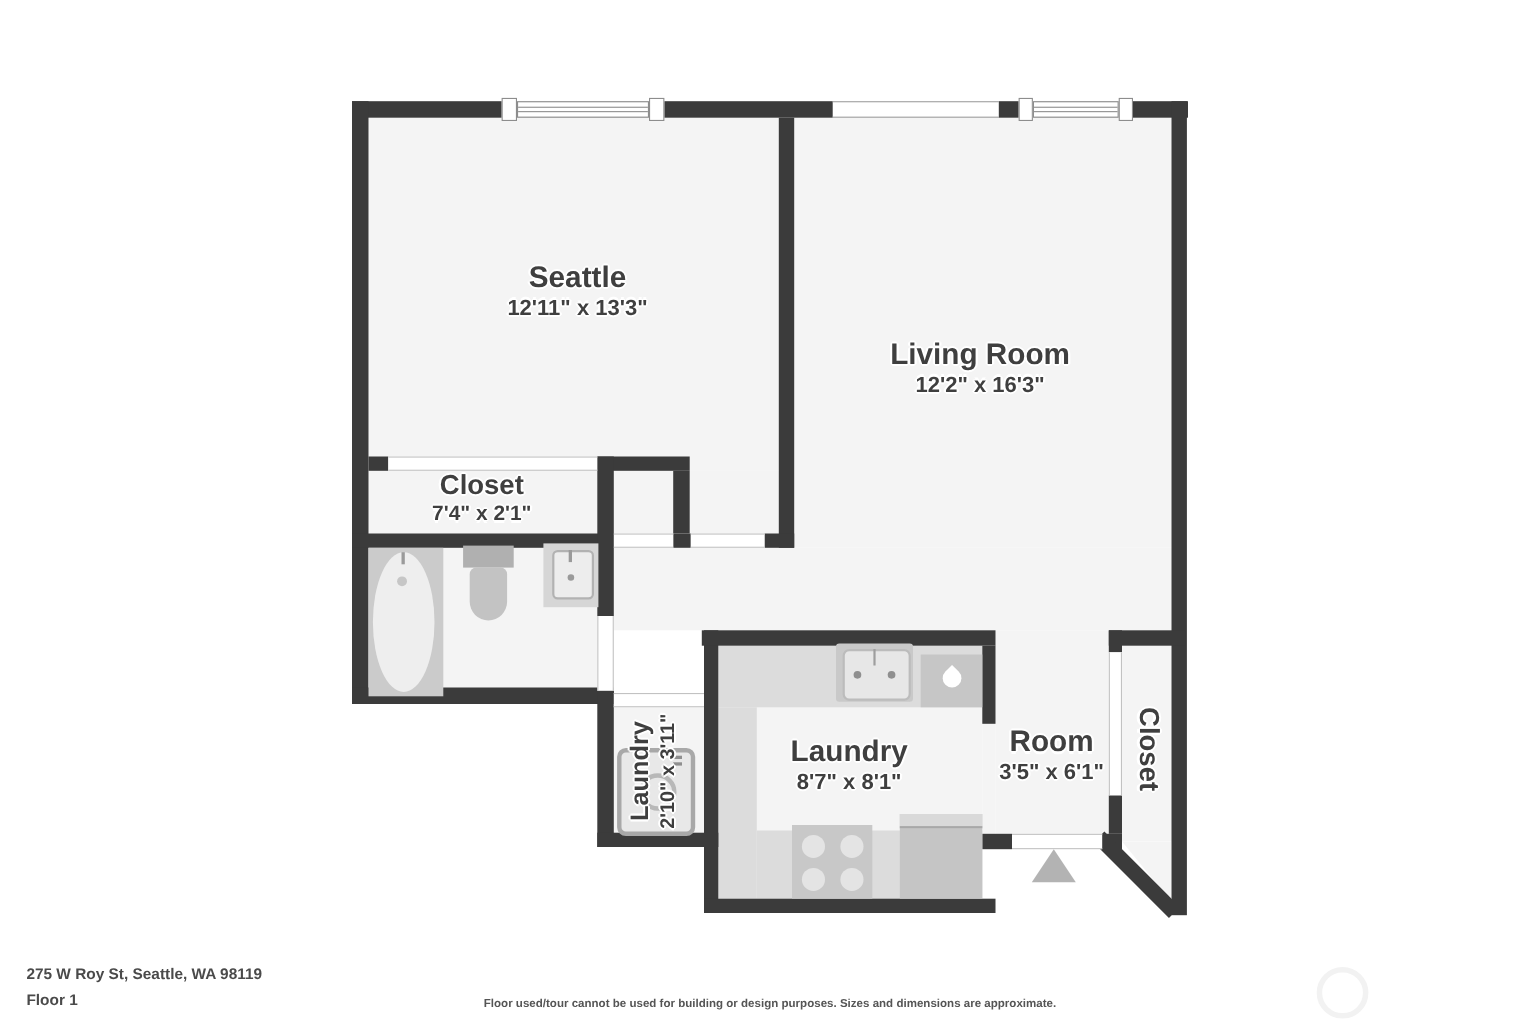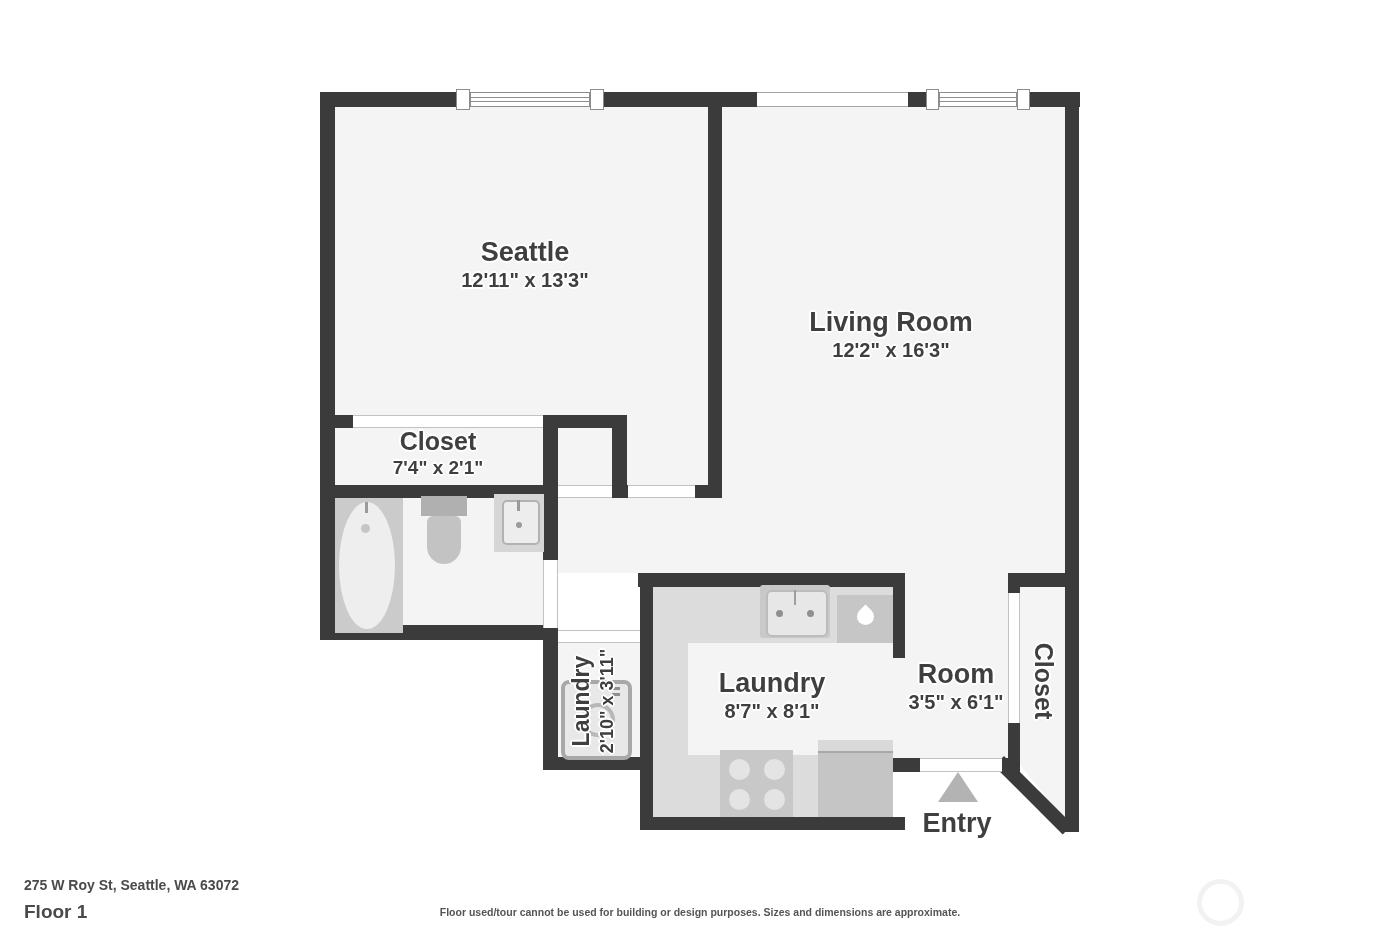--- a/index.html
+++ b/index.html
@@ -157,23 +157,20 @@
     <div class="room-name">Laundry</div>
     <div class="room-dims">8'7" x 8'1"</div>
   </div>
   <div class="lbl" style="left:856px;top:659px;width:200px">
     <div class="room-name">Room</div>
     <div class="room-dims">3'5" x 6'1"</div>
   </div>
   <div class="lbl rot-cw" style="left:1044px;top:681px">
     <div class="room-name sm">Closet</div>
   </div>
-  <div class="lbl" style="left:857px;top:808px;width:200px">
-    <div class="room-name">Entry</div>
-  </div>
 
   <div class="fixture round" style="left:1197px;top:879px;width:37px;height:37px;border:5px solid #f2f2f2;background:#fff"></div>
 
-  <div class="footer-text" style="left:24px;top:877px;font-size:14px">275 W Roy St, Seattle, WA 63072</div>
-  <div class="footer-text" style="left:24px;top:901px;font-size:19px">Floor 1</div>
+  <div class="footer-text" style="left:24px;top:877px;font-size:14px">275 W Roy St, Seattle, WA 98119</div>
+  <div class="footer-text" style="left:24px;top:901px;font-size:14px">Floor 1</div>
   <div class="footer-text" style="left:0;top:906px;width:1400px;text-align:center;font-size:10.5px;color:#555">Floor used/tour cannot be used for building or design purposes. Sizes and dimensions are approximate.</div>
 
 </div>
 
 </body></html>

